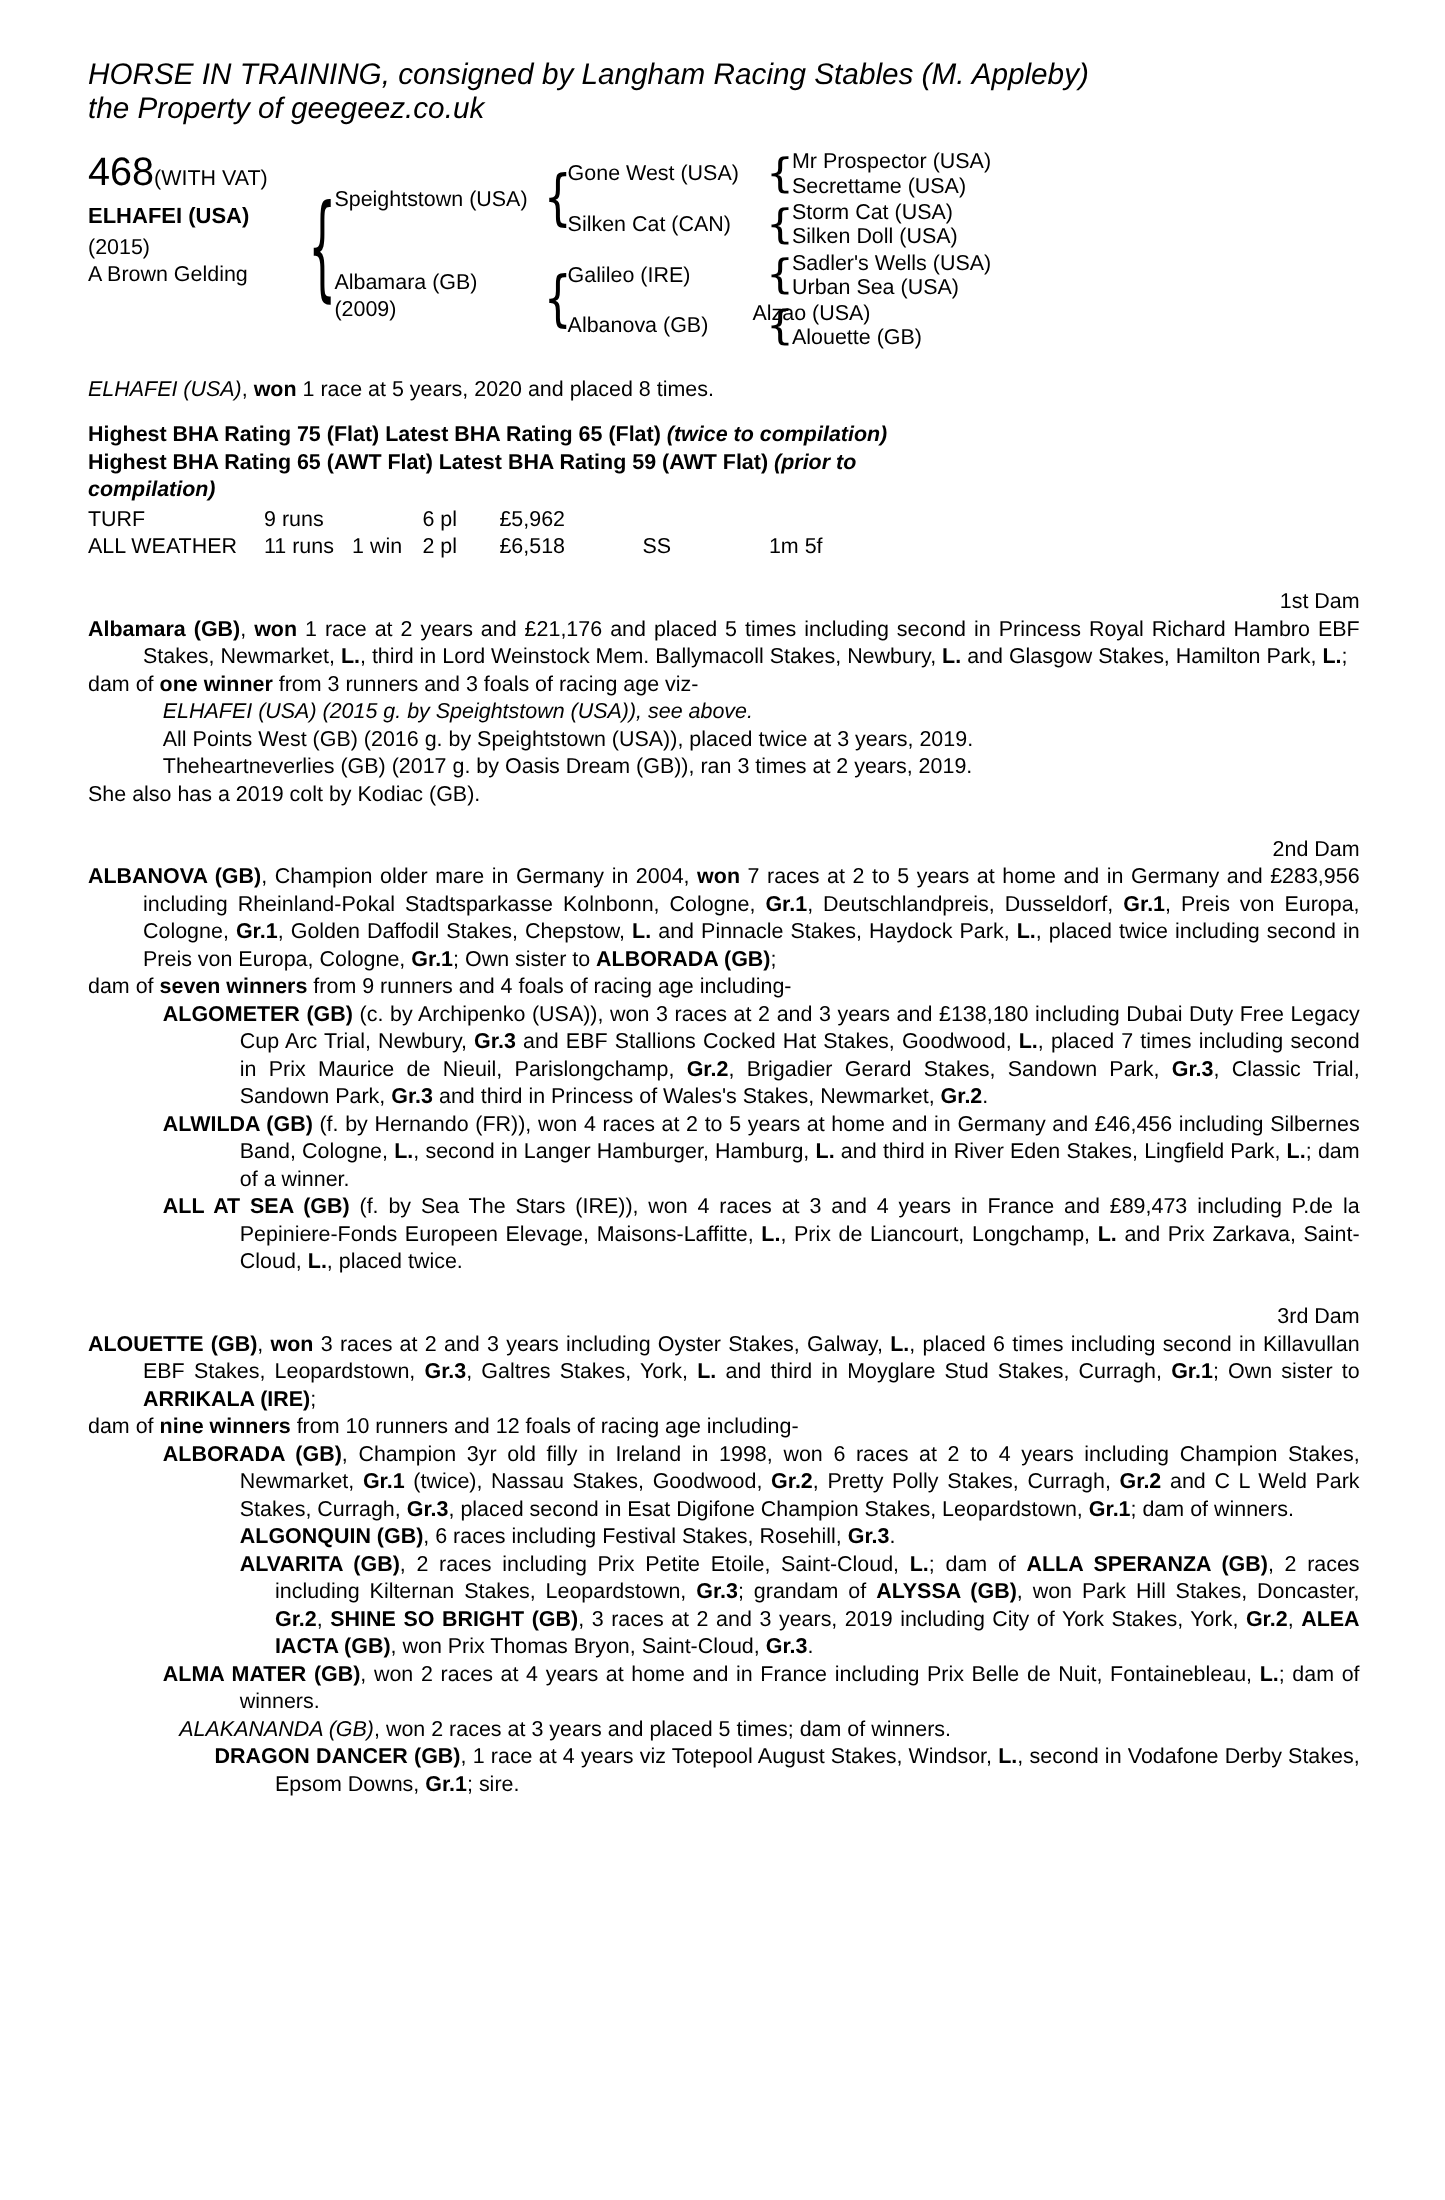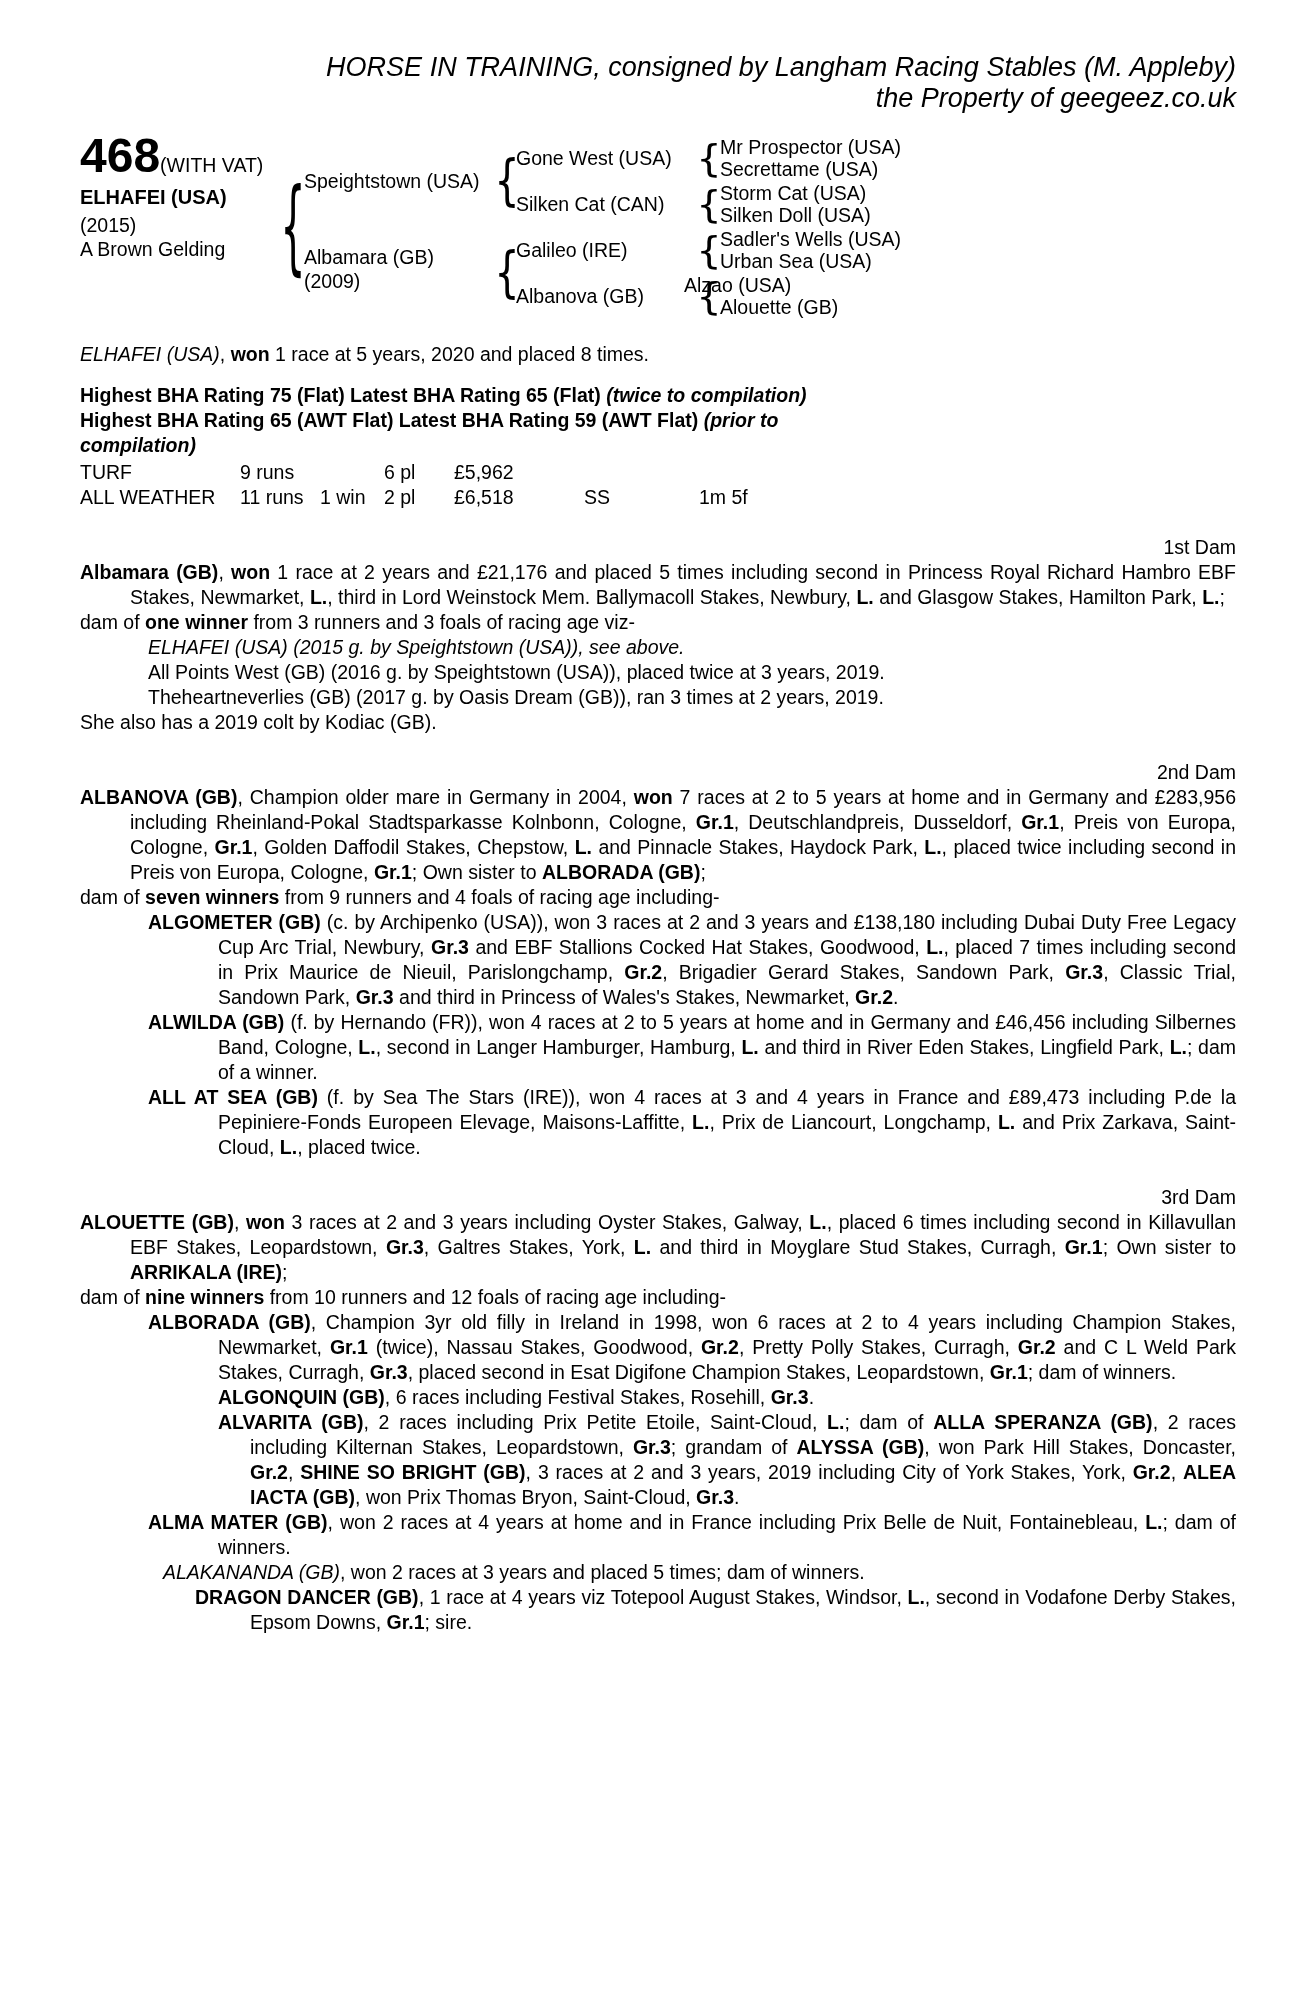--- a/index.html
+++ b/index.html
@@ -6,27 +6,27 @@
   html,body{margin:0;padding:0;background:#ffffff}
   .page{
     width:1314px;height:2000px;background:#fff;color:#000;
     font-family:"Liberation Sans","DejaVu Sans",sans-serif;
     font-size:19.5px;line-height:25px;
     padding:52px 78px 40px 80px;position:relative;overflow:hidden;
   }
   p{margin:0;text-align:justify}
   .b{font-weight:bold}
   .i{font-style:italic}
-  .hdr1{font-style:italic;font-size:27px;line-height:31px;text-align:right}
+  .hdr1{font-style:italic;font-size:27px;line-height:31px;text-align:left}
   .hdr3{font-weight:bold;font-size:21px;letter-spacing:2px;margin-top:6px;text-align:left}
 
   .pedigree{position:relative;height:202px;margin-top:14px}
   .ped-item{position:absolute;white-space:nowrap;line-height:22px}
   .lot-row{position:absolute;left:0;top:6px;display:flex;align-items:baseline}
-  .lotnum{font-size:48px;font-weight:bold;line-height:44px}
+  .lotnum{font-size:36px;font-weight:normal;line-height:44px}
   .vat{}
   .hname{font-weight:bold;font-size:20px}
   .brace{position:absolute;width:14px;display:flex;align-items:center;justify-content:center;
          font-family:"DejaVu Sans",sans-serif}
   .brace>span{font-size:40px;line-height:40px;display:block;transform:scaleY(var(--sy,1))}
 
   .rr{margin-top:12px}
   .ratings{margin-top:16px}
   .record{display:grid;grid-template-columns:160px 80px 64px 70px 130px 115px 1fr;margin-top:2px}
   .record span{white-space:nowrap}

